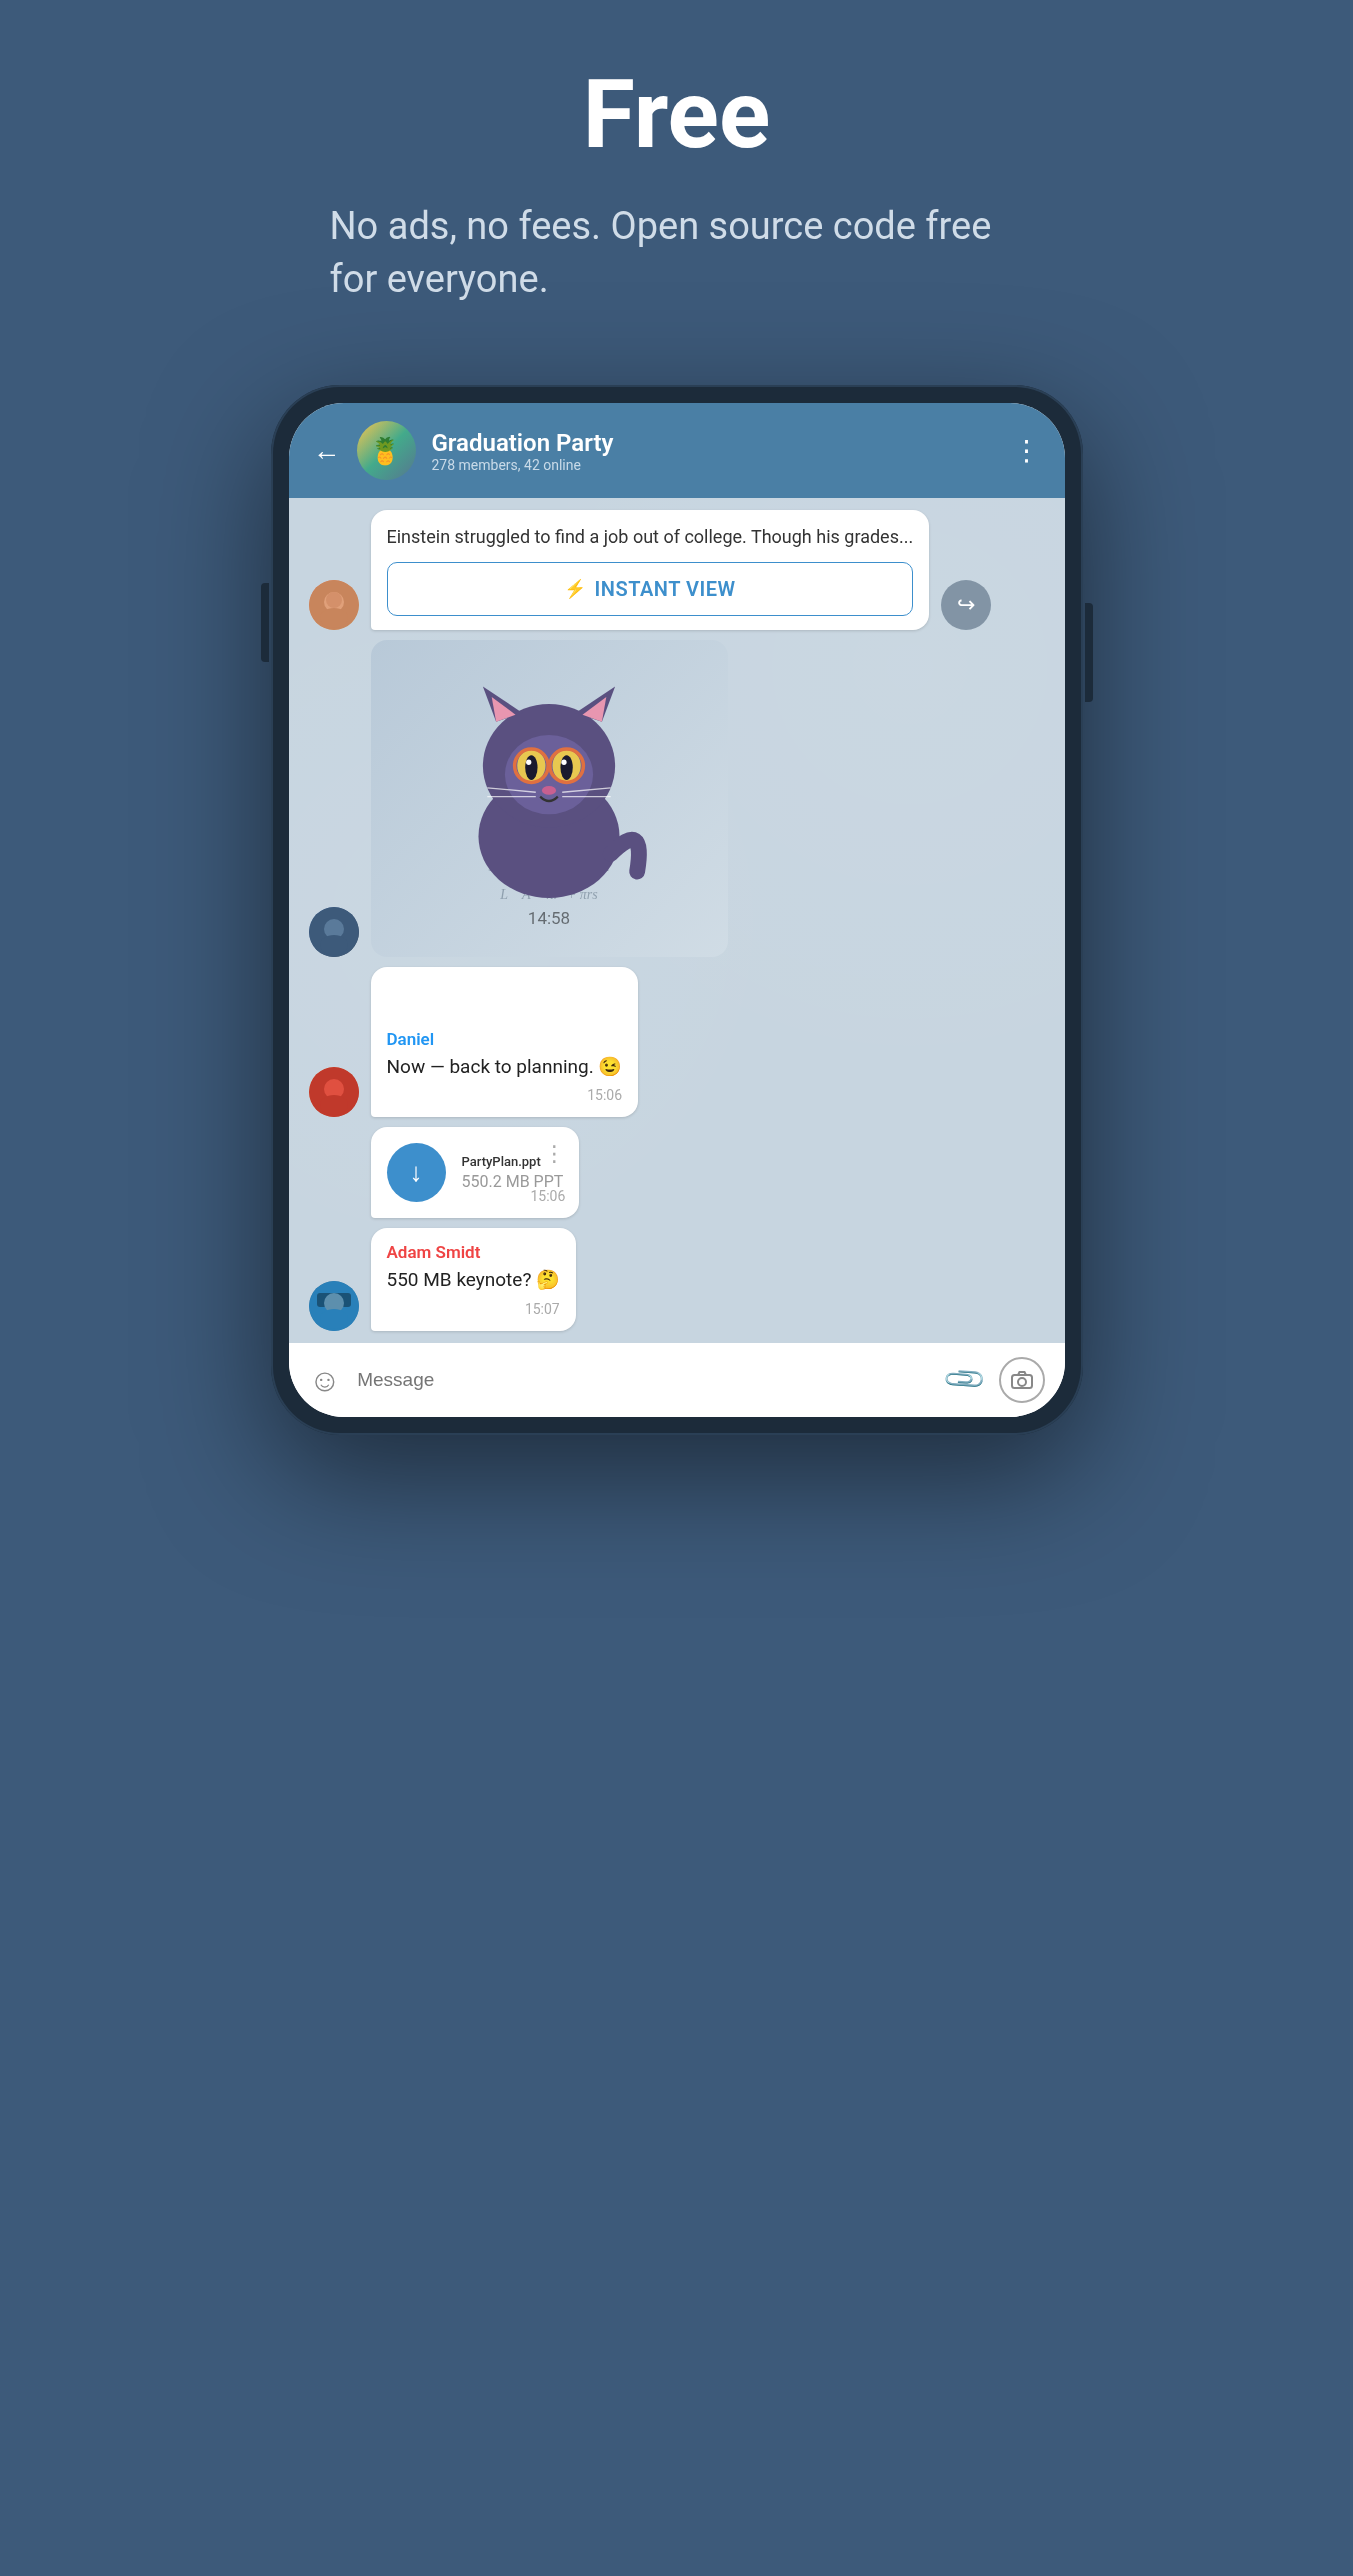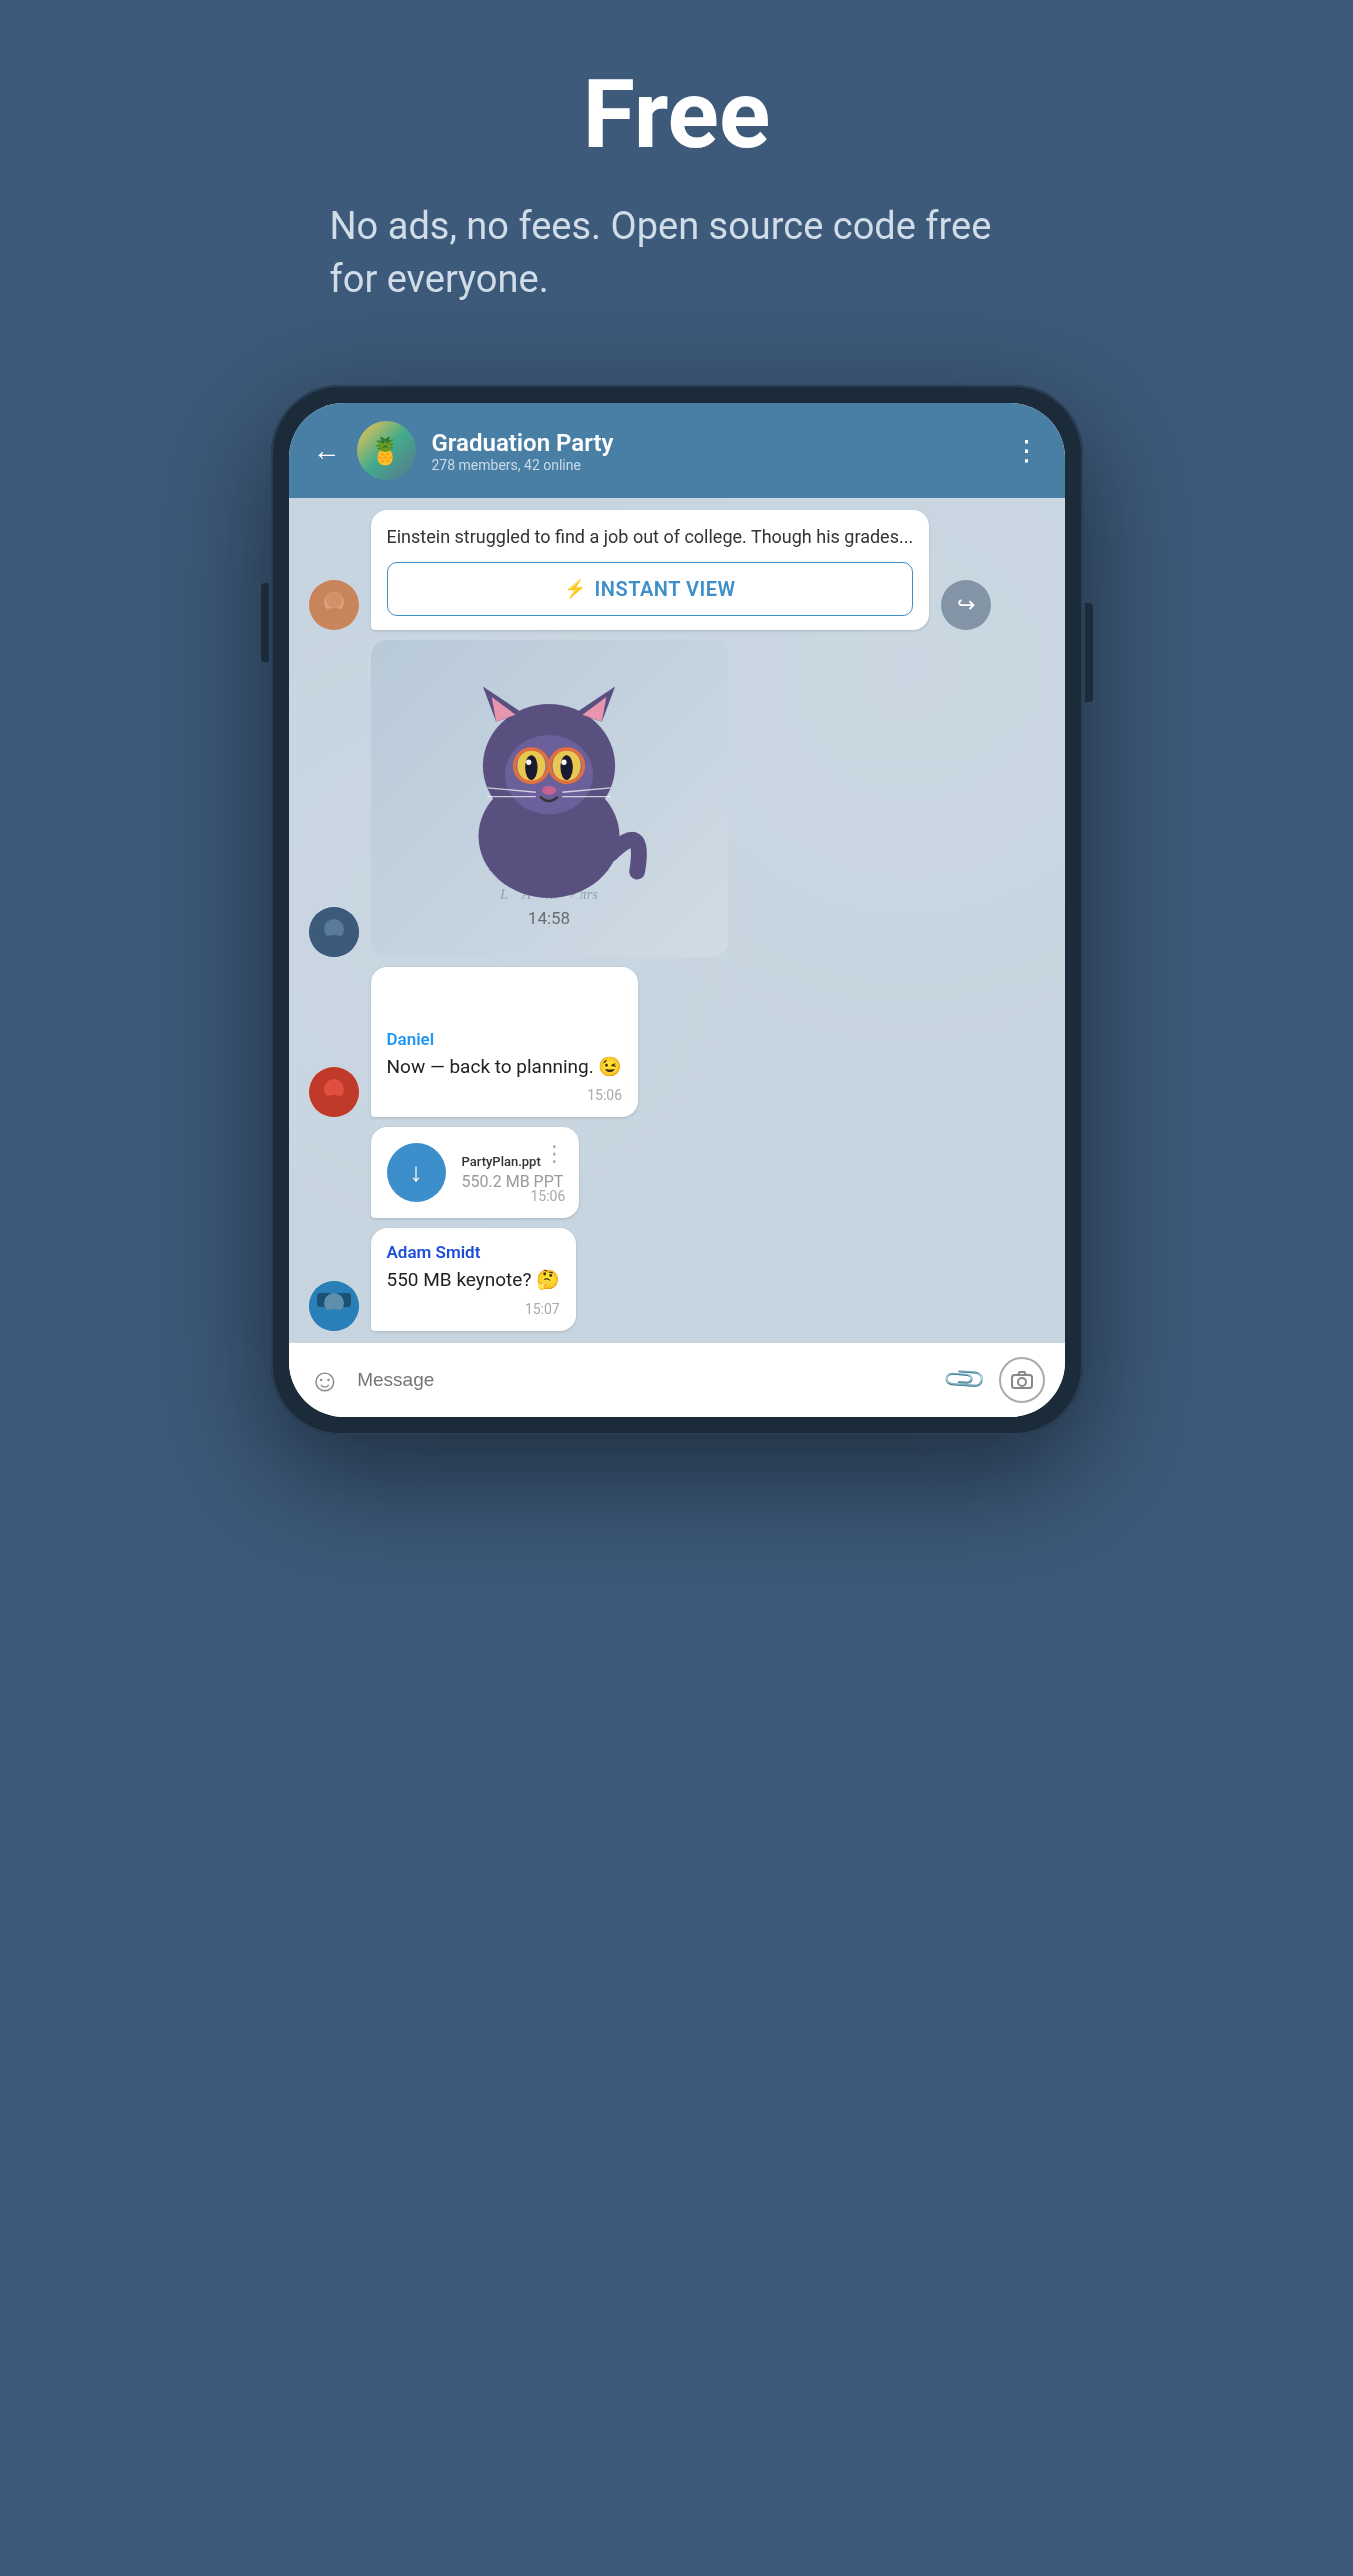--- a/index.html
+++ b/index.html
@@ -229,21 +229,21 @@
       letter-spacing: 0.5px;
     }
 
     .sender-name {
       font-size: 17px;
       font-weight: 600;
       margin-bottom: 4px;
     }
 
     .sender-name.blue { color: #2196f3; margin-top: 48px; }
-    .sender-name.teal { color: #1d4ed8; }
+    .sender-name.teal { color: #ef4444; }
 
     .message-text {
       font-size: 19px;
       color: #222;
       line-height: 1.5;
     }
 
     .message-time {
       font-size: 14px;
       color: #aaa;

